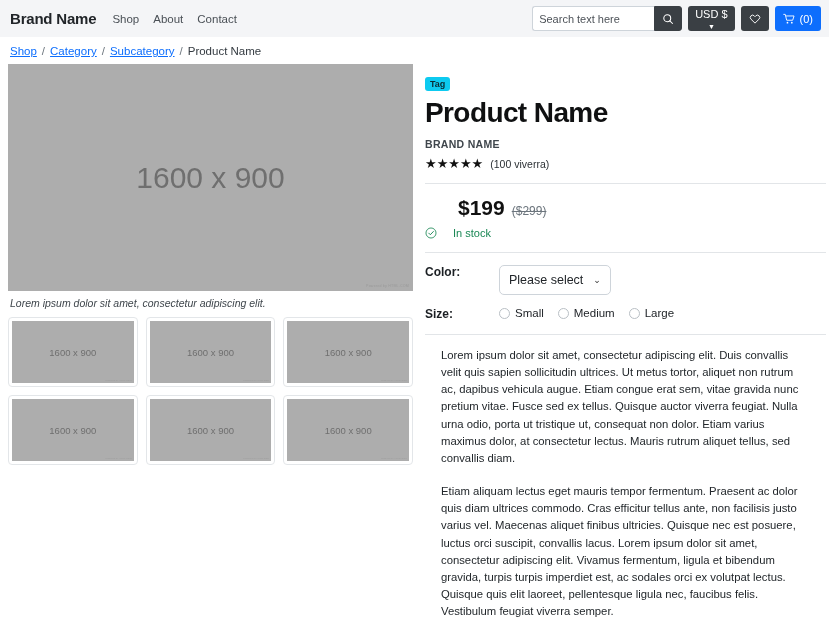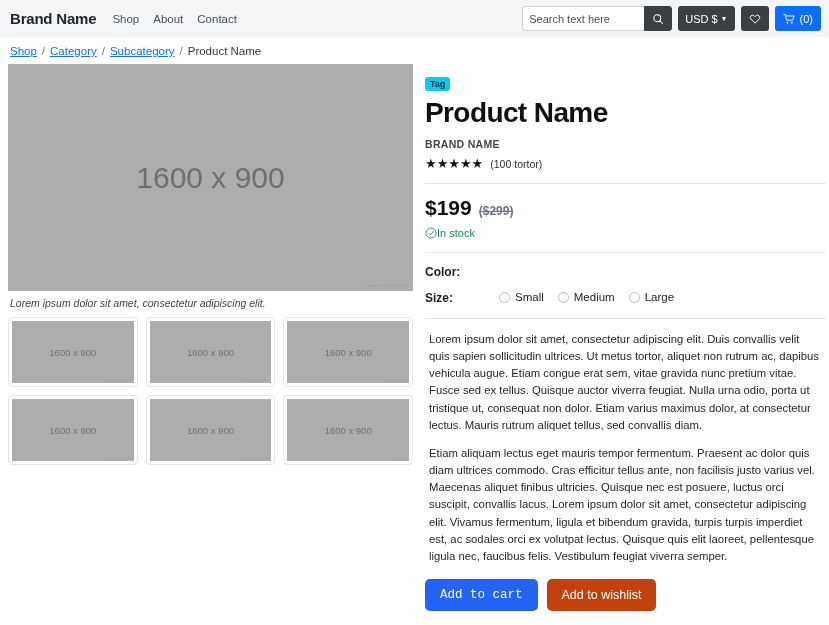--- a/index.html
+++ b/index.html
@@ -72,20 +72,21 @@
     color: #fff;
     font-size: 11px;
     font-family: "Liberation Sans", sans-serif;
     display: flex;
     align-items: center;
     justify-content: center;
     gap: 3px;
     padding: 0 7px;
     cursor: pointer;
     white-space: nowrap;
+    flex-direction: column;
   }
   .btn-wish { width: 28px; padding: 0; }
   .btn-cart {
     height: 25px;
     background: #0d6efd;
     border: none;
     border-radius: 3px;
     color: #fff;
     font-size: 11px;
     font-family: "Liberation Sans", sans-serif;
@@ -213,31 +214,31 @@
     border-top: 1px solid #e2e5e8;
     margin: 13px 0 0 0;
   }
 
   .price-row {
     display: flex;
     align-items: baseline;
     gap: 7px;
     margin-top: 12px;
   }
-  .price-now { font-size: 21px; font-weight: bold; color: #111; }
+  .price-now { font-size: 21px; font-weight: bold; color: #111; margin-left: 33px; }
   .price-old {
     font-size: 12px;
-    font-weight: bold;
+    font-weight: normal;
     color: #6c757d;
     text-decoration: line-through;
   }
   .stock-row {
     display: flex;
     align-items: center;
-    gap: 0;
+    gap: 16px;
     margin-top: 7px;
     color: #198754;
     font-size: 11px;
   }
 
   .option-row {
     display: flex;
     align-items: flex-start;
     margin-top: 12px;
   }
@@ -275,21 +276,21 @@
     border-radius: 50%;
     background: #fff;
     flex: none;
   }
   .radio-text { font-size: 11.5px; color: #212529; }
 
   .desc {
     font-size: 11.3px;
     line-height: 1.52;
     color: #22272b;
-    margin: 4px;
+    margin: 16px;
   }
   .desc + .desc { margin-top: 11px; }
 
   .actions { display: flex; gap: 9px; margin-top: 14px; }
   .btn-primary {
     background: #2563f5;
     color: #fff;
     border: none;
     border-radius: 5px;
     font-size: 12.5px;
@@ -408,21 +409,21 @@
     </div>
   </div>
 
   <div class="col-right">
     <span class="badge-tag">Tag</span>
     <h1 class="product-title">Product Name</h1>
     <div class="brand-sub">BRAND NAME</div>
 
     <div class="rating-row">
       <span class="stars">★★★★★</span>
-      <span class="reviews">(100 tortor)</span>
+      <span class="reviews">(100 viverra)</span>
     </div>
 
     <hr class="hr">
 
     <div class="price-row">
       <span class="price-now">$199</span>
       <span class="price-old">($299)</span>
     </div>
 
     <div class="stock-row">
@@ -430,20 +431,24 @@
         <circle cx="8" cy="8" r="6.7" fill="none" stroke="#198754" stroke-width="1.1"></circle>
         <path d="M5 8.2l2.1 2.1L11.2 6" fill="none" stroke="#198754" stroke-width="1.25" stroke-linecap="round" stroke-linejoin="round"></path>
       </svg>
       <span>In stock</span>
     </div>
 
     <hr class="hr">
 
     <div class="option-row">
       <span class="option-label">Color:</span>
+      <div class="select-box">
+        <span>Please select</span>
+        <span class="select-chevron">⌄</span>
+      </div>
     </div>
 
     <div class="option-row">
       <span class="option-label">Size:</span>
       <div class="radio-group">
         <label class="radio-item">
           <span class="radio-dot"></span>
           <span class="radio-text">Small</span>
         </label>
         <label class="radio-item">

